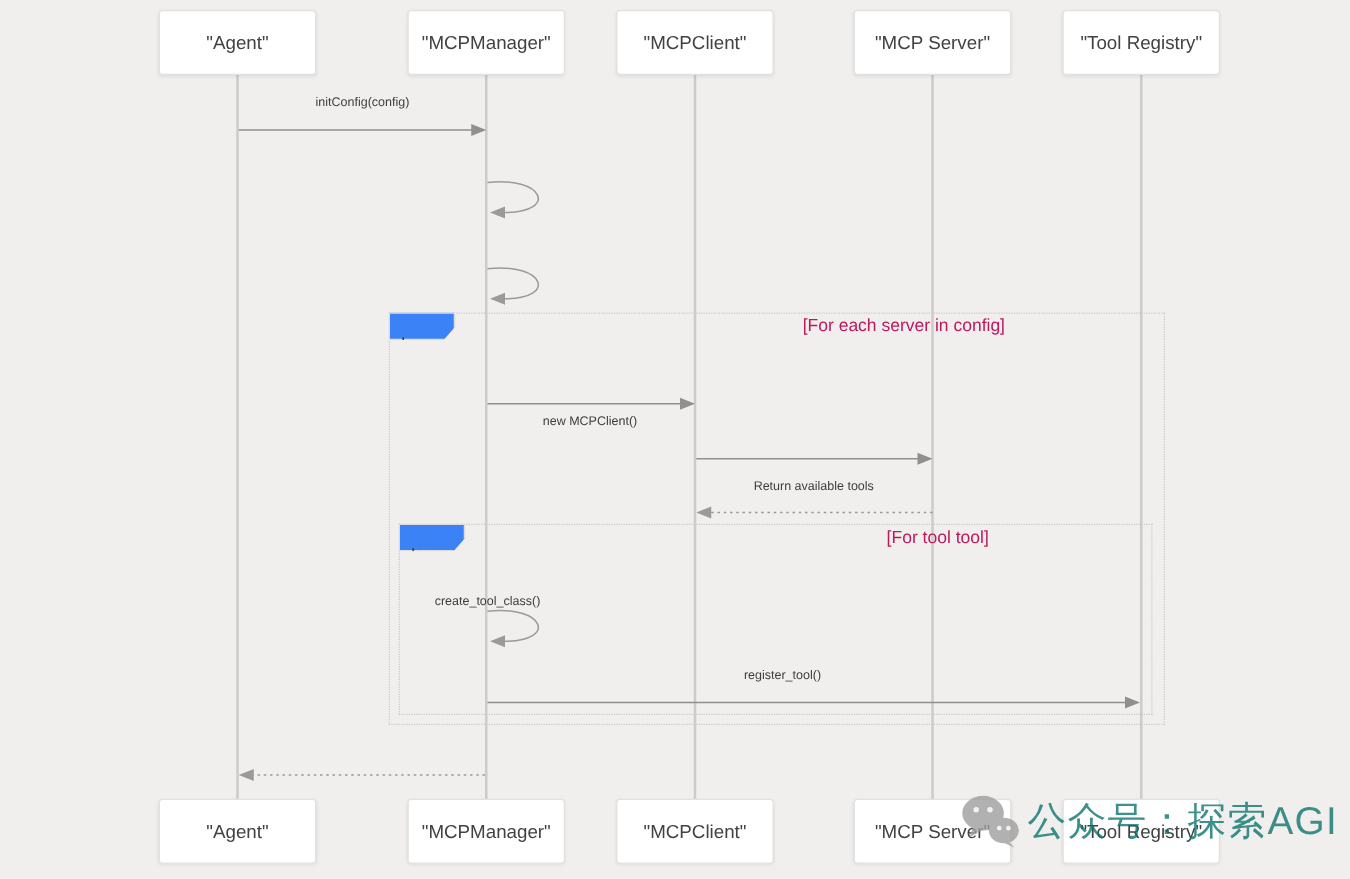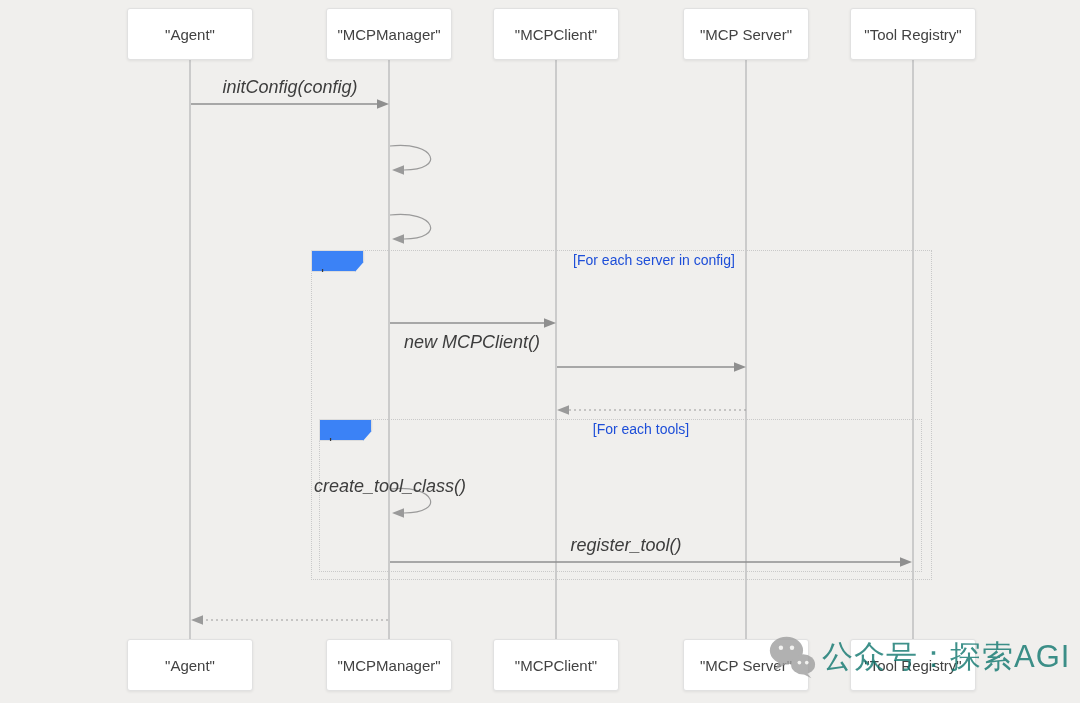--- a/index.html
+++ b/index.html
@@ -35,43 +35,43 @@
     position:absolute; top:60px; height:579px; width:2px;
     background:#cbcbcb; z-index:1;
   }
 
   
   svg.arrows { position:absolute; left:0; top:0; z-index:2; pointer-events:none; }
 
   
   .msg-label {
     position:absolute; width:260px; text-align:center;
-    font-size:18px; color:#3d3d3d; z-index:4; white-space:nowrap;font-style:italic;
+    font-size:10px; color:#3d3d3d; z-index:4; white-space:nowrap;
   }
 
   
   .fragment {
     position:absolute;
     border:1px dotted #c9c9c9;
     z-index:2;
   }
   .fragment-tab {
     position:absolute;
     background:#3b82f6;
     border:1px solid #dcdcdc;
     font-size:14px; color:#3a3a3a;
     padding:15px 16px 2px 9px;
     height:22px; line-height:18px;
     clip-path: polygon(0 0, 100% 0, 100% 50%, 82% 100%, 0 100%);
     box-shadow:1px 1px 2px rgba(0,0,0,0.08);
     z-index:5;
   }
   .fragment-guard {
-    position:absolute; width:300px; text-align:center;
-    font-size:14px; color:#1d4ed8; z-index:4; white-space:nowrap;
+    position:absolute; width:300px; text-align:right;
+    font-size:14px; color:#be185d; z-index:4; white-space:nowrap;
   }
 
   
   .watermark {
     position:absolute; left:768px; top:634px;
     display:flex; align-items:center;
     z-index:6; pointer-events:none;
     opacity:0.8;
   }
   .watermark .wm-text {
@@ -91,21 +91,21 @@
   <div class="lifeline" style="left:555px"></div>
   <div class="lifeline" style="left:745px"></div>
   <div class="lifeline" style="left:912px"></div>
 
   <div class="fragment" style="left:311px; top:250px; width:621px; height:330px;"></div>
   <div class="fragment-tab" style="left:311px; top:250px;">loop</div>
   <div class="fragment-guard" style="left:504px; top:252px;">[For each server in config]</div>
 
   <div class="fragment" style="left:319px; top:419px; width:603px; height:153px;"></div>
   <div class="fragment-tab" style="left:319px; top:419px;">loop</div>
-  <div class="fragment-guard" style="left:491px; top:421px;">[For each tools]</div>
+  <div class="fragment-guard" style="left:491px; top:421px;">[For tool tool]</div>
 
   <svg class="arrows" width="1080" height="703" viewBox="0 0 1080 703">
 
     <g>
       <line x1="191" y1="104" x2="379" y2="104" stroke="#8f8f8f" stroke-width="1.3"></line>
       <polygon points="389,104 377,99.2 377,108.8" fill="#8f8f8f"></polygon>
     </g>
 
     <g>
       <path d="M390,146 C436,141 446,170 404,170" fill="none" stroke="#9a9a9a" stroke-width="1.2"></path>
@@ -143,20 +143,21 @@
     </g>
 
     <g>
       <line x1="388" y1="620" x2="201" y2="620" stroke="#9a9a9a" stroke-width="1.2" stroke-dasharray="2 3"></line>
       <polygon points="191,620 203,615.2 203,624.8" fill="#9a9a9a"></polygon>
     </g>
   </svg>
 
   <div class="msg-label" style="left:160px; top:77px;">initConfig(config)</div>
   <div class="msg-label" style="left:342px; top:296px;margin-top:36px;">new MCPClient()</div>
+  <div class="msg-label" style="left:521px; top:384px;">Return available tools</div>
   <div class="msg-label" style="left:260px; top:476px;">create_tool_class()</div>
   <div class="msg-label" style="left:496px; top:535px;">register_tool()</div>
 
   <div class="row-top">
     <div class="participant px-agent">
         <span>"Agent"</span>
       </div>
     <div class="participant px-manager">
         <span>"MCPManager"</span>
       </div>

